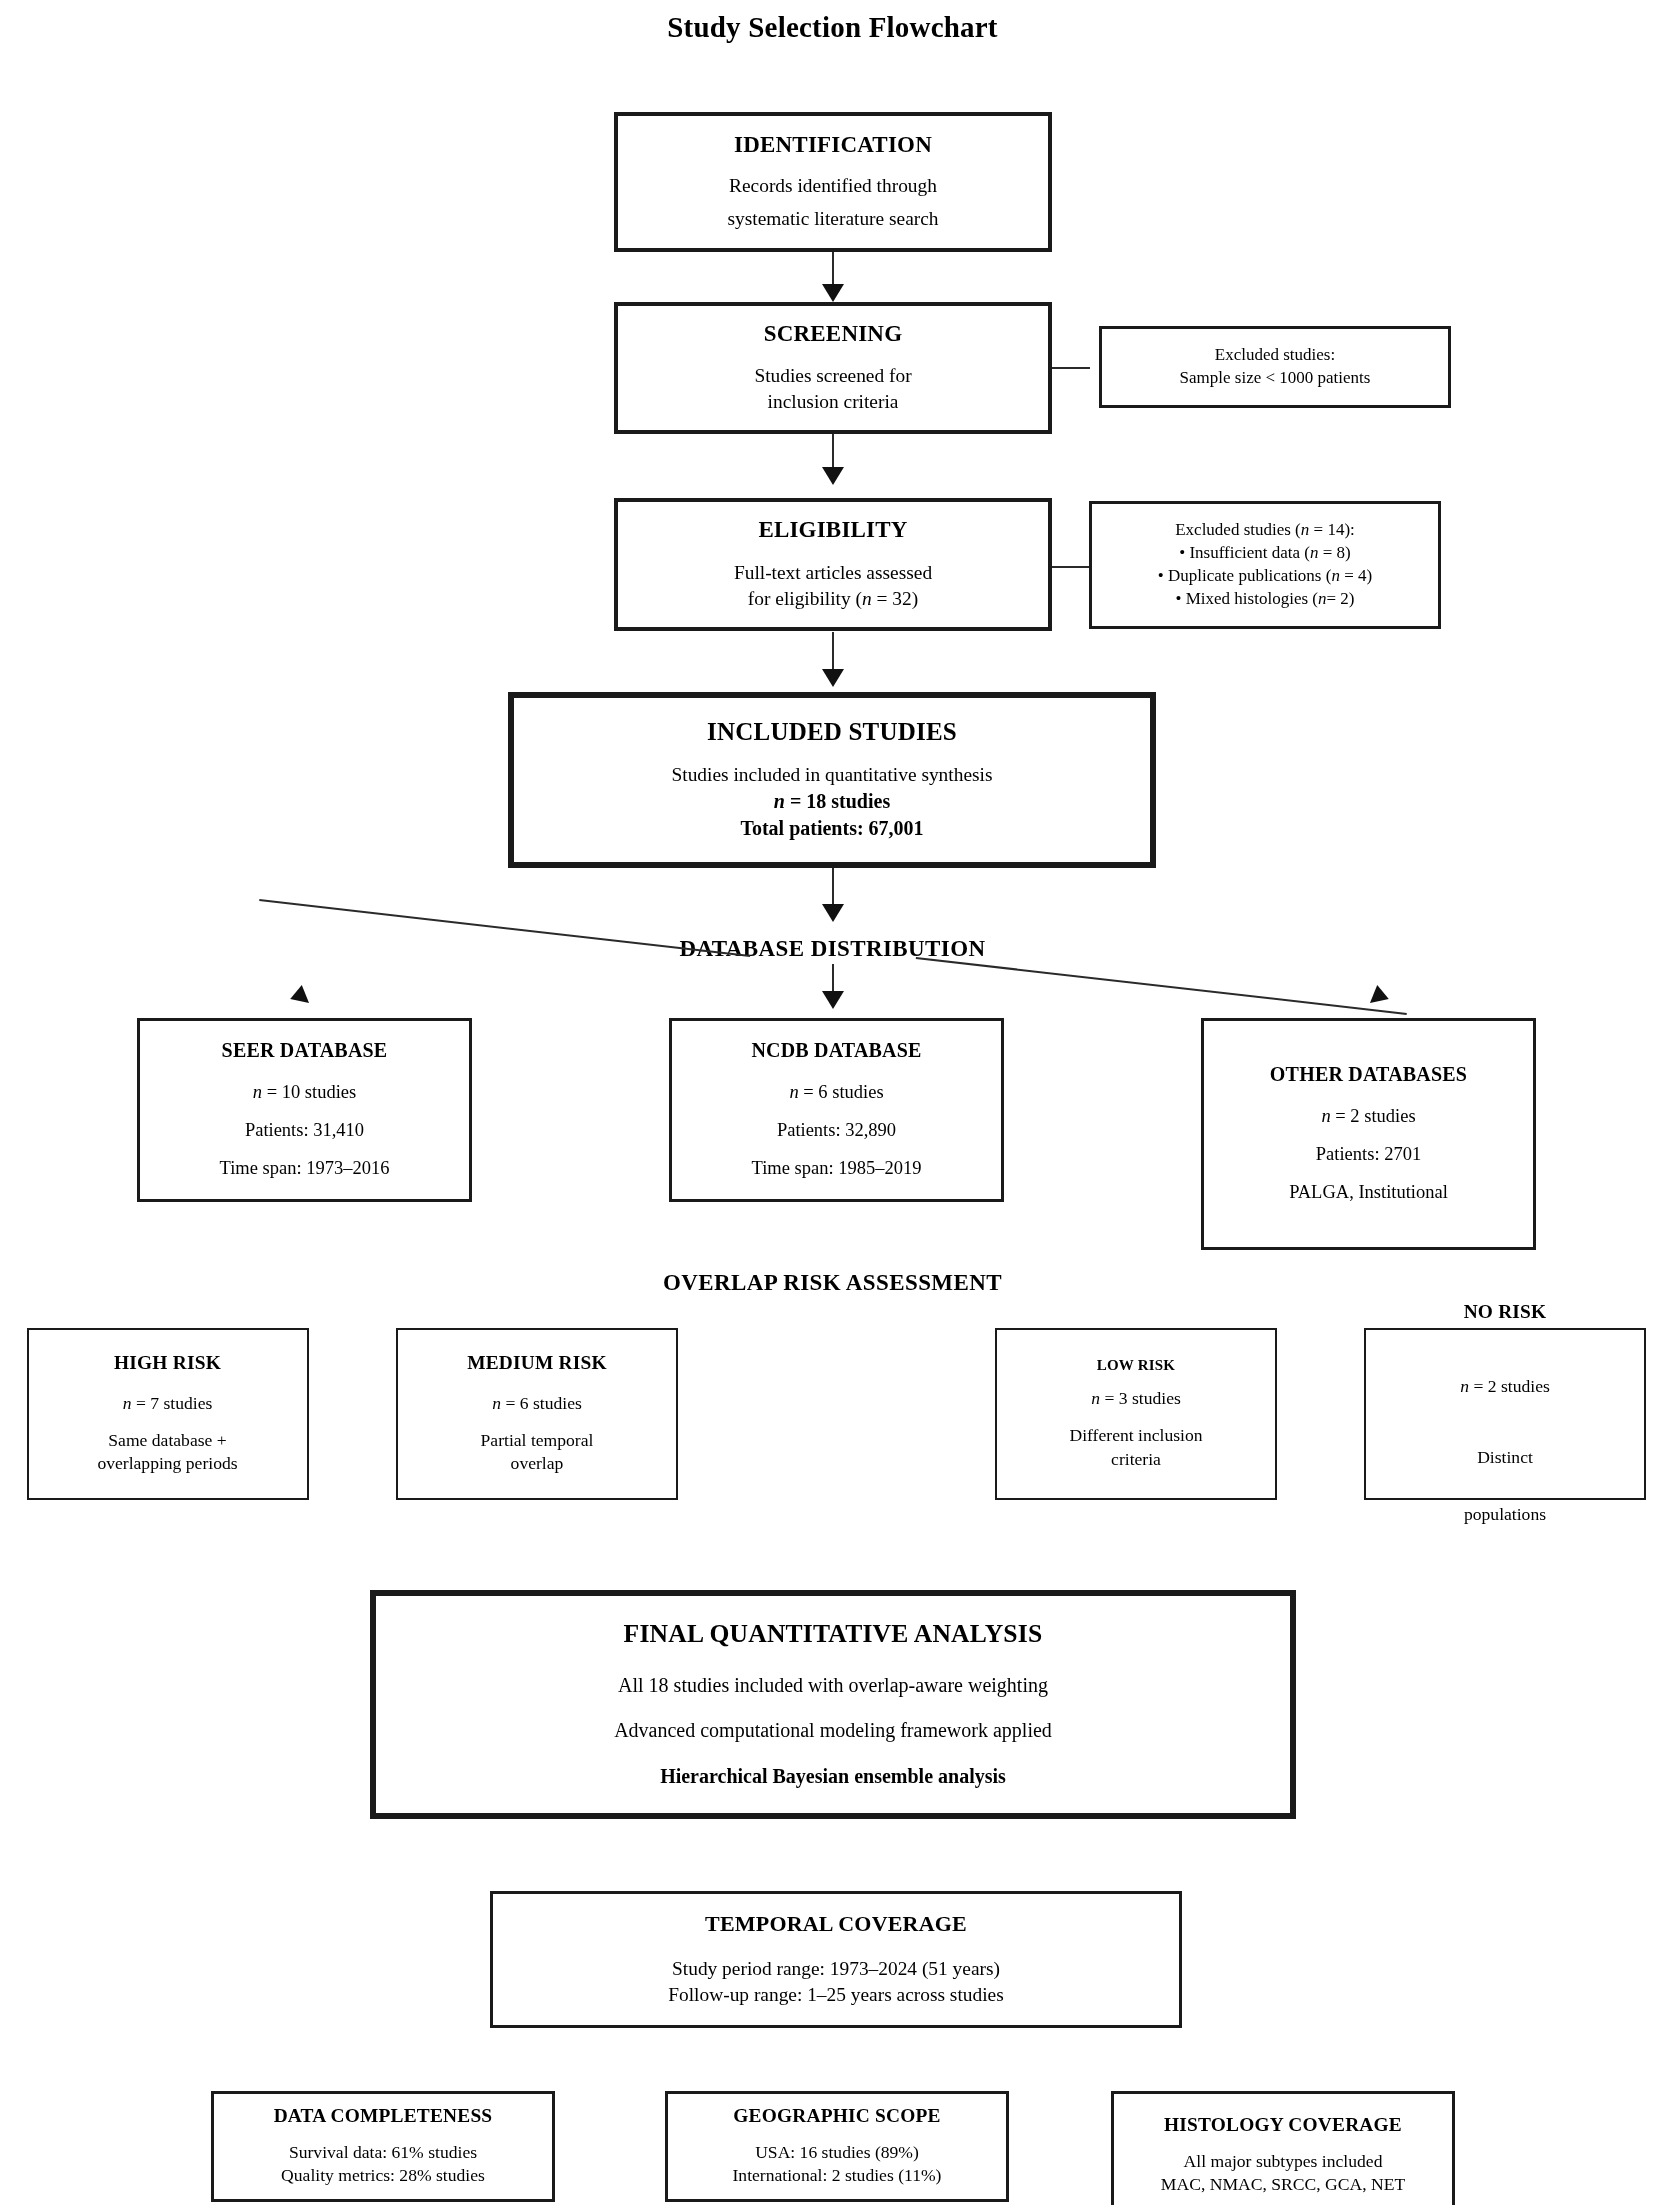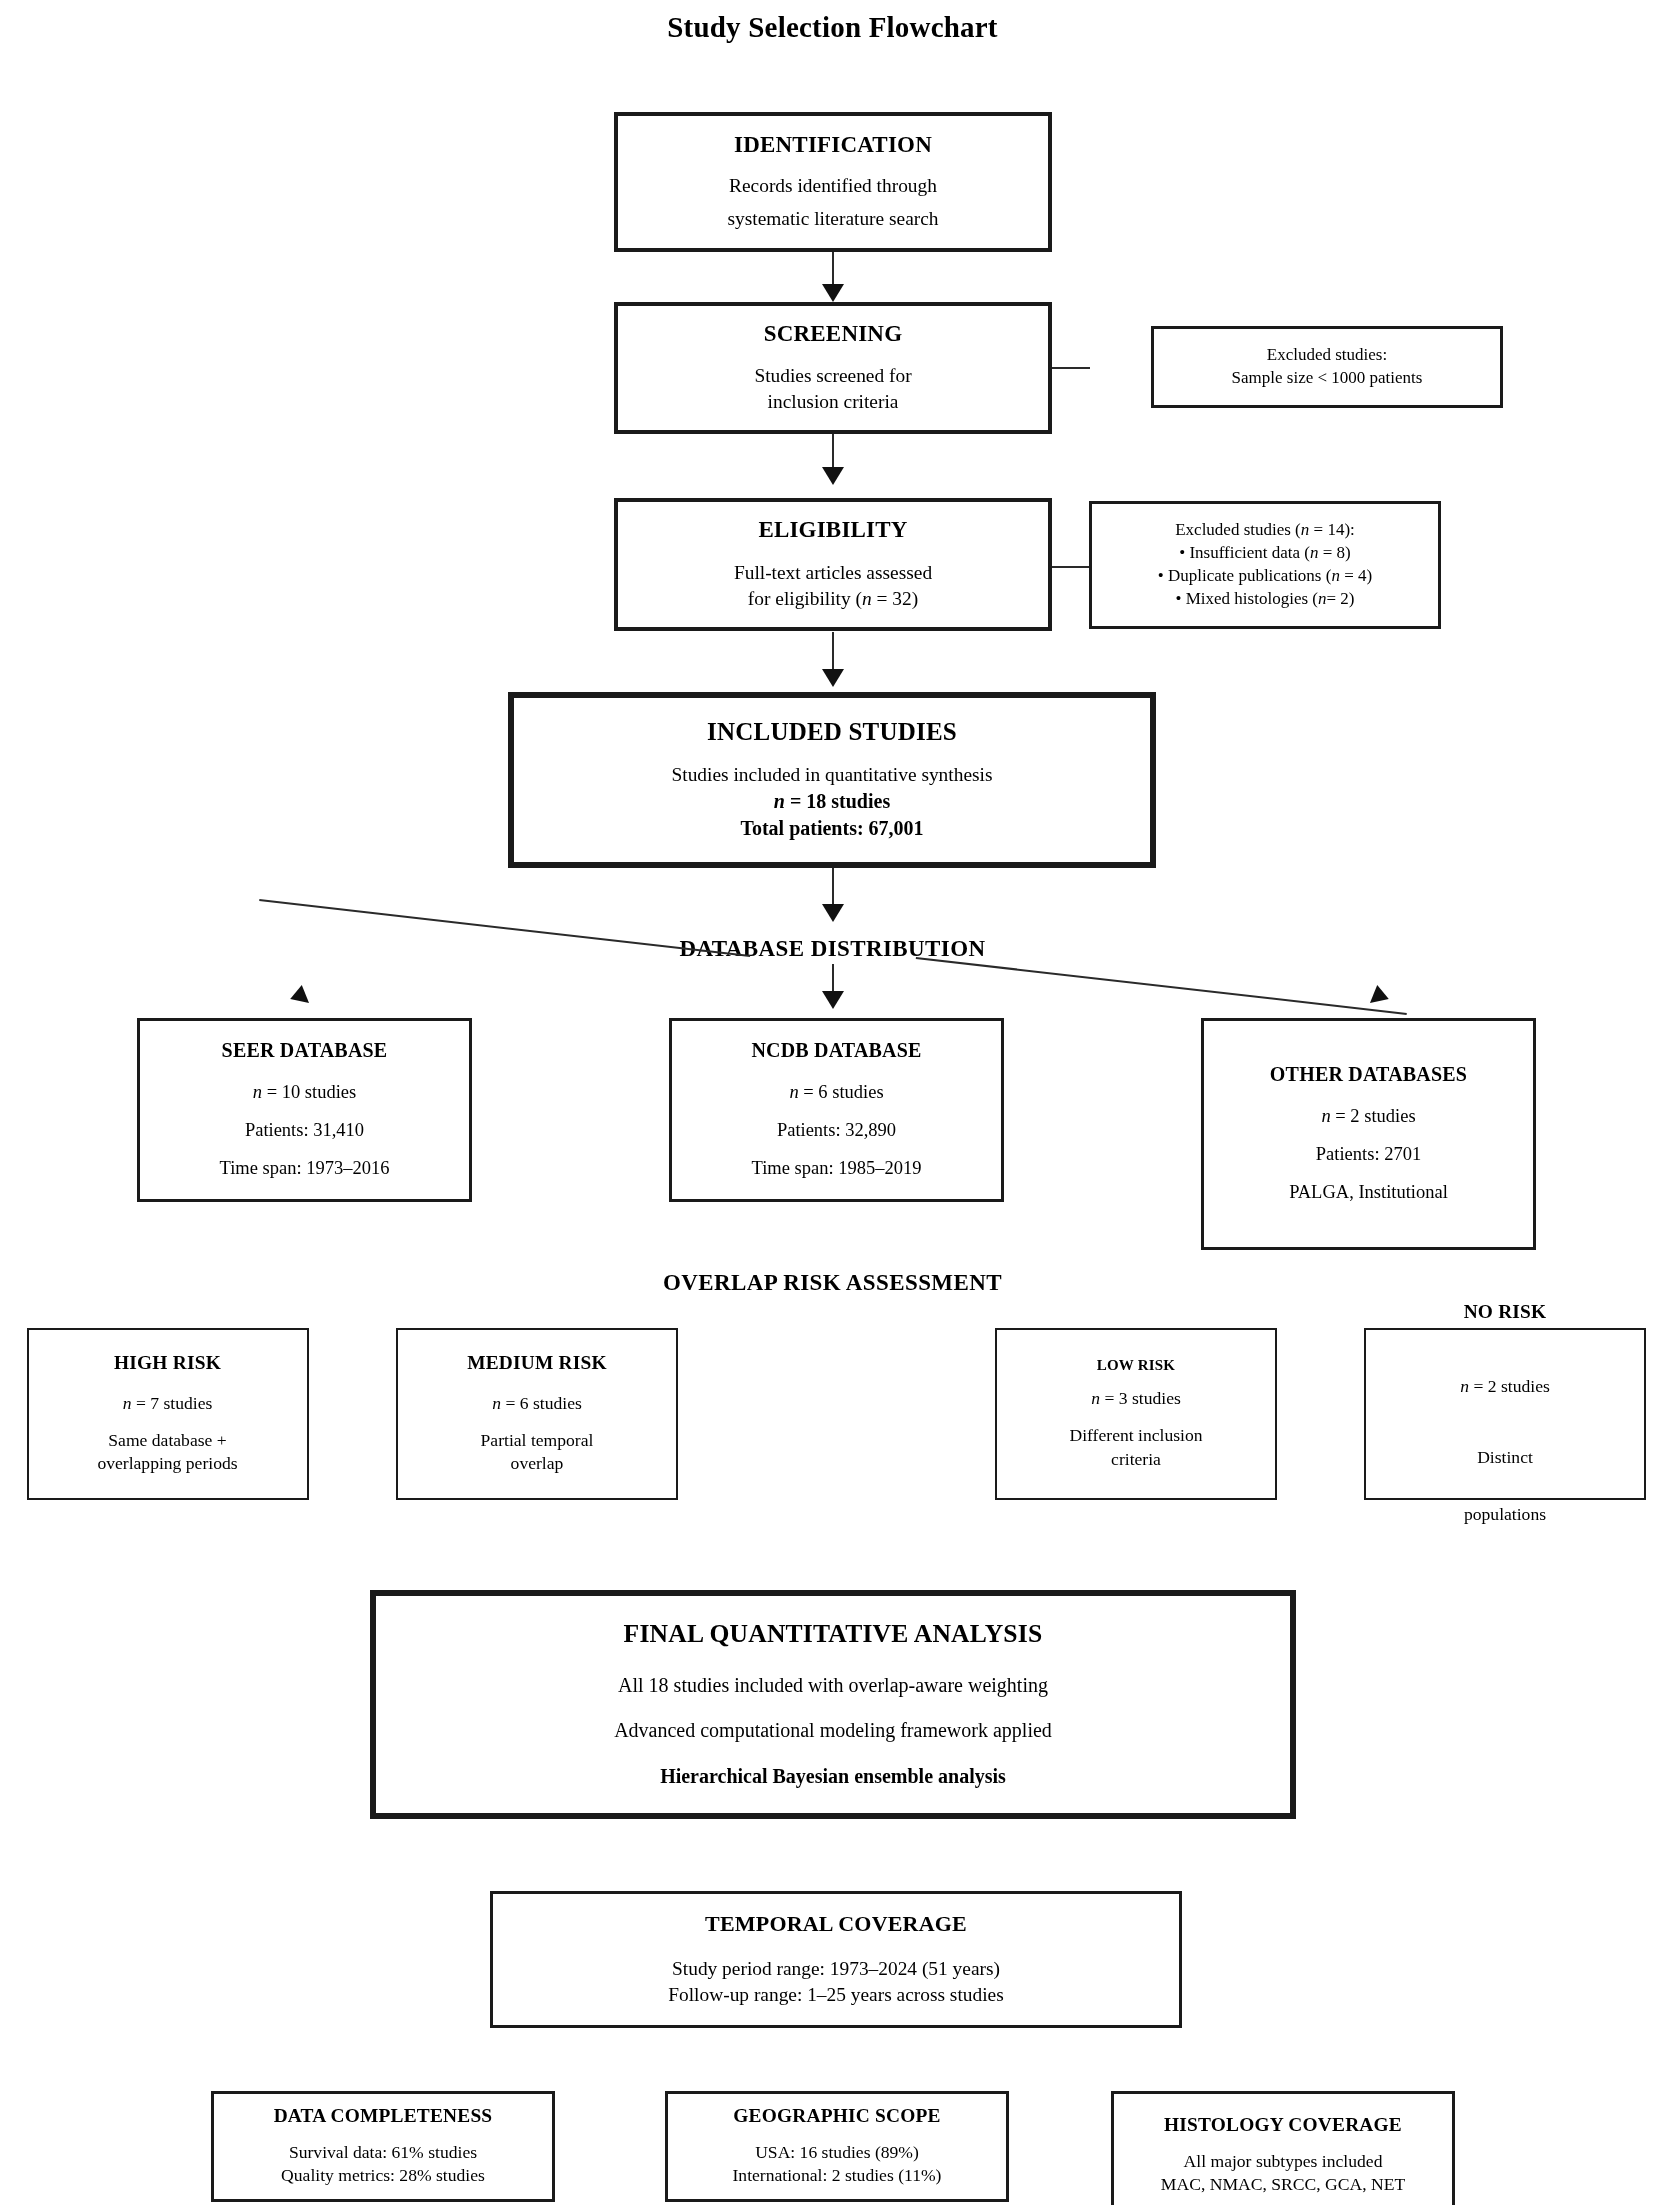--- a/index.html
+++ b/index.html
@@ -118,21 +118,21 @@
   <div class="arrow-down" style="left:822px; top:284px;"></div>
 
   <div class="box thick" style="left:614px; top:302px; width:438px; height:132px;">
     <div class="b-title" style="font-size:23px; margin-bottom:15px;">SCREENING</div>
     <div class="b-line" style="font-size:19.4px;">Studies screened for</div>
     <div class="b-line" style="font-size:19.4px;">inclusion criteria</div>
   </div>
 
   <div class="hline" style="left:1052px; top:367px; width:38px;"></div>
 
-  <div class="box medium" style="left:1151px; top:326px; width:352px; height:82px;">
+  <div class="box medium" style="left:1099px; top:326px; width:352px; height:82px;">
     <div class="b-line" style="font-size:17px;">Excluded studies:</div>
     <div class="b-line" style="font-size:17px;">Sample size &lt; 1000 patients</div>
   </div>
 
   <div class="vline" style="left:832px; top:434px; height:44px;"></div>
   <div class="arrow-down" style="left:822px; top:467px;"></div>
 
   <div class="box thick" style="left:614px; top:498px; width:438px; height:133px;">
     <div class="b-title" style="font-size:23px; margin-bottom:16px;">ELIGIBILITY</div>
     <div class="b-line" style="font-size:19.4px;">Full-text articles assessed</div>

